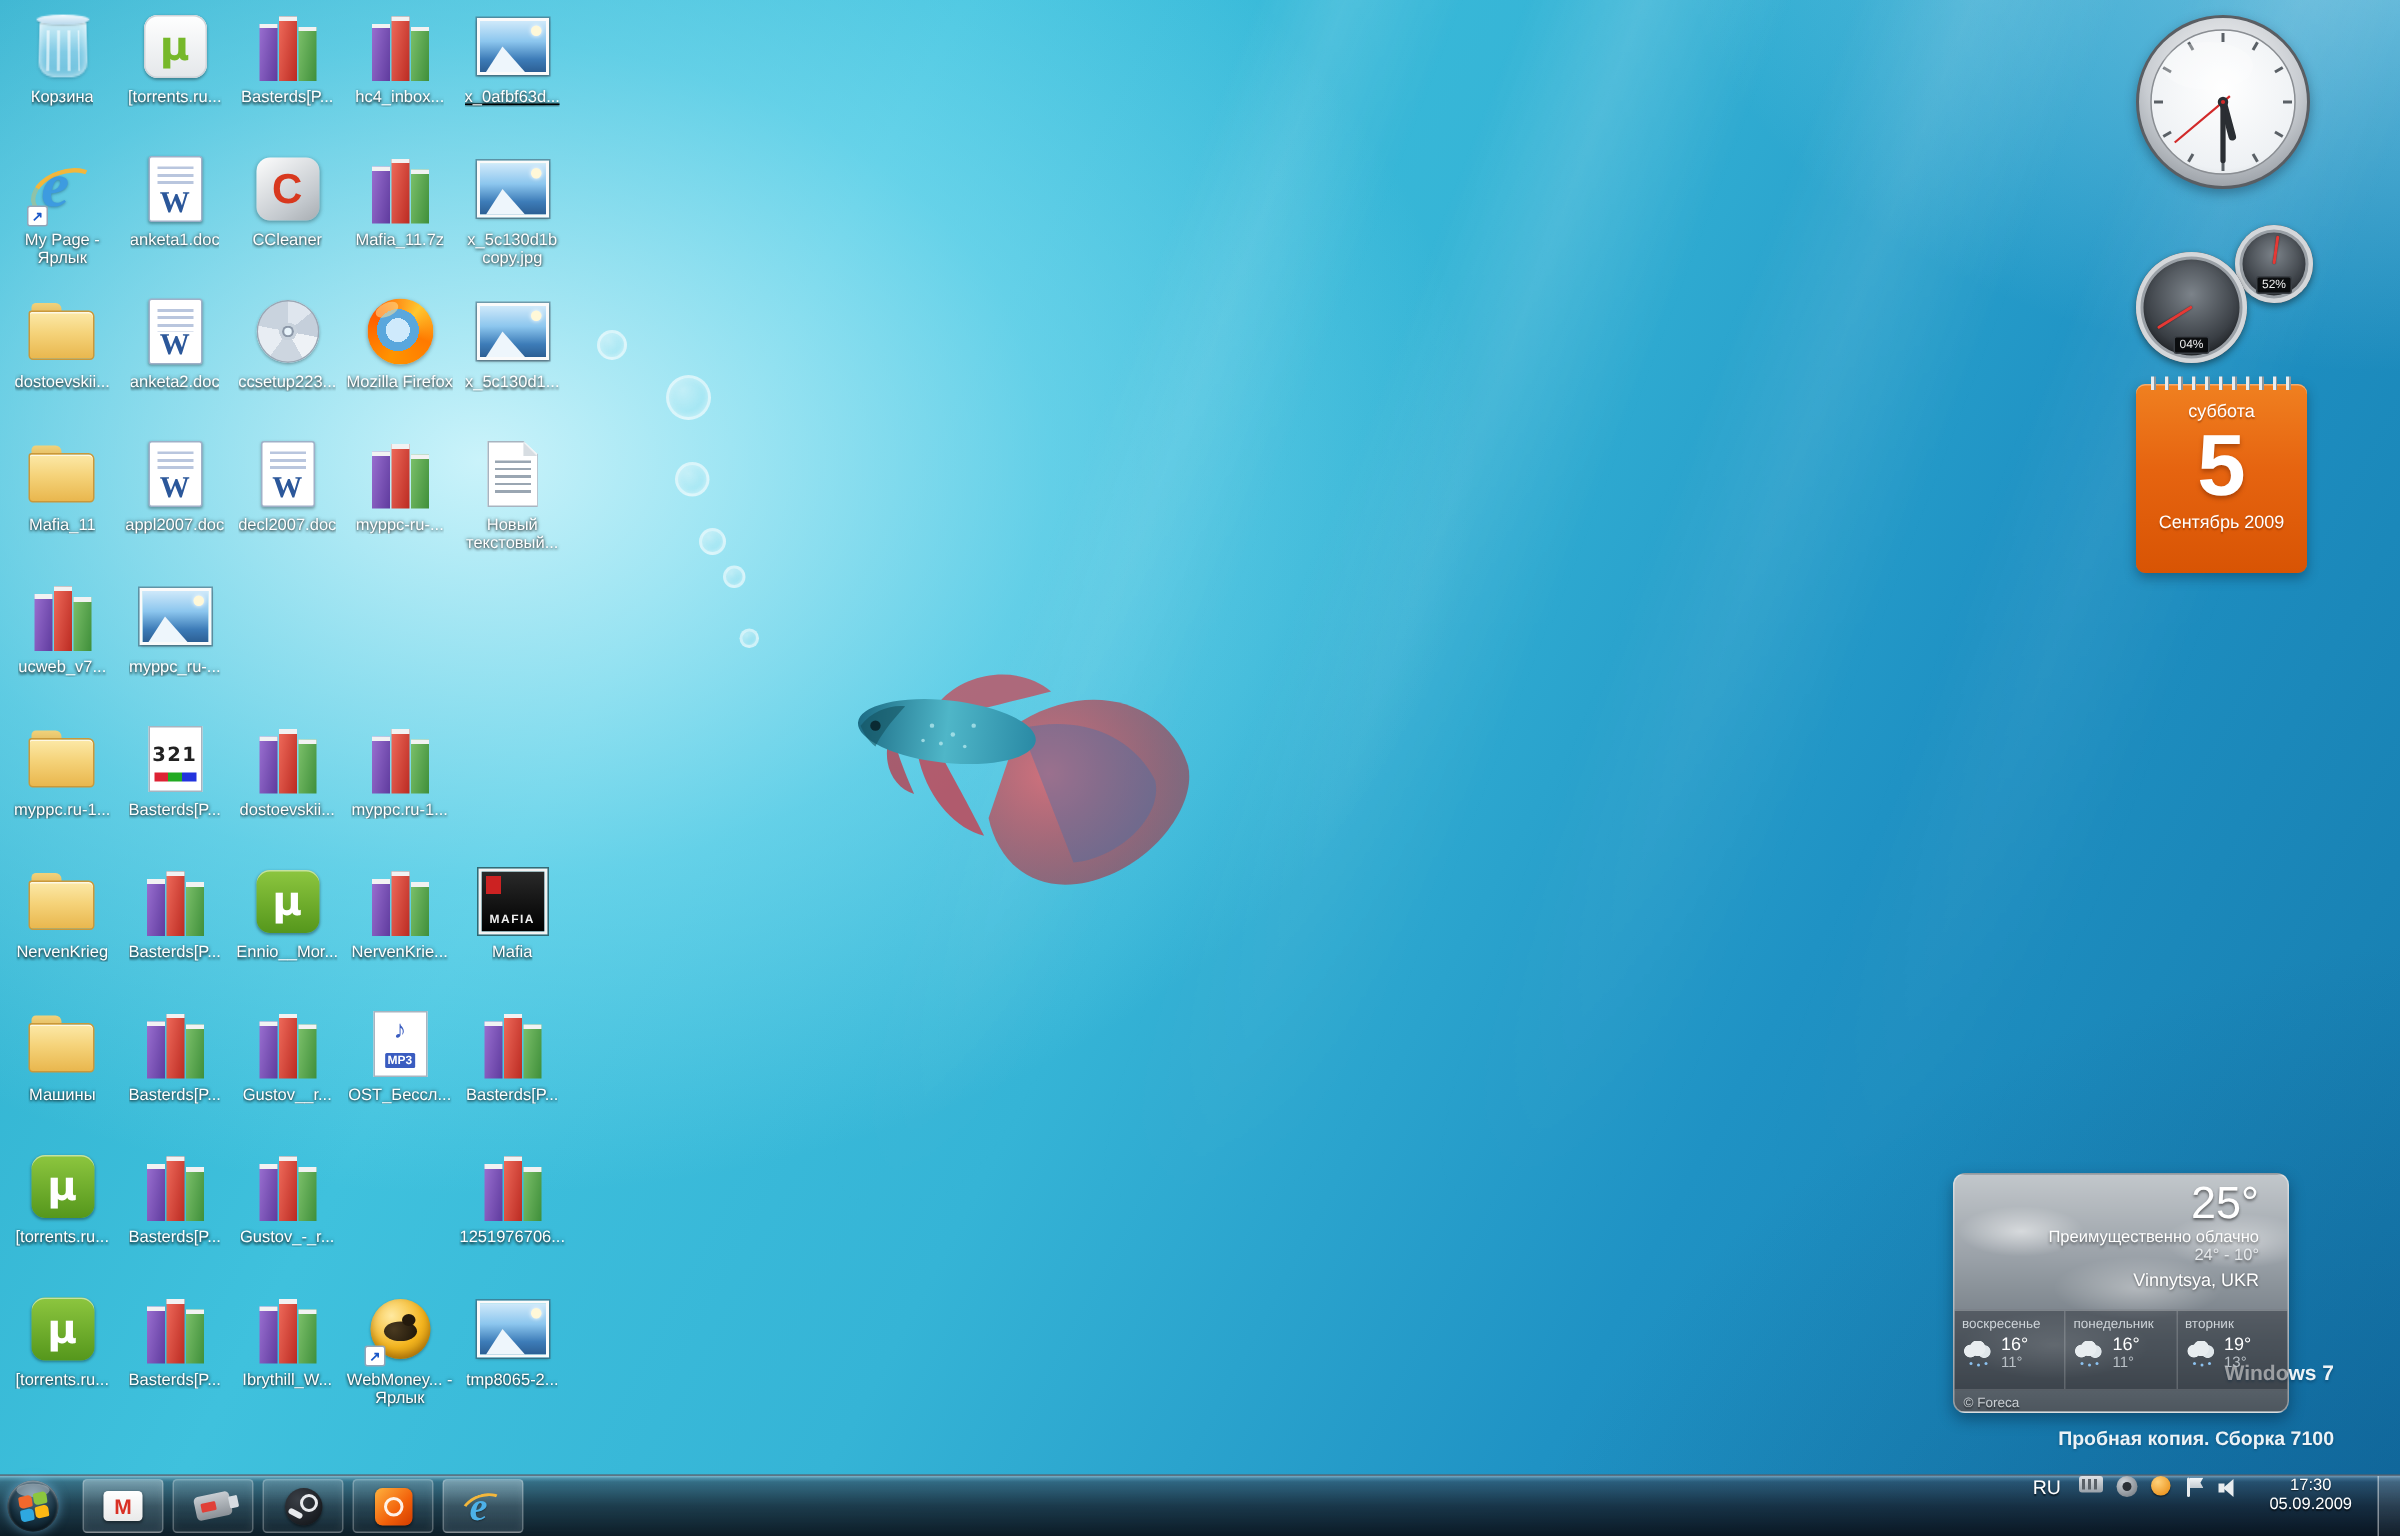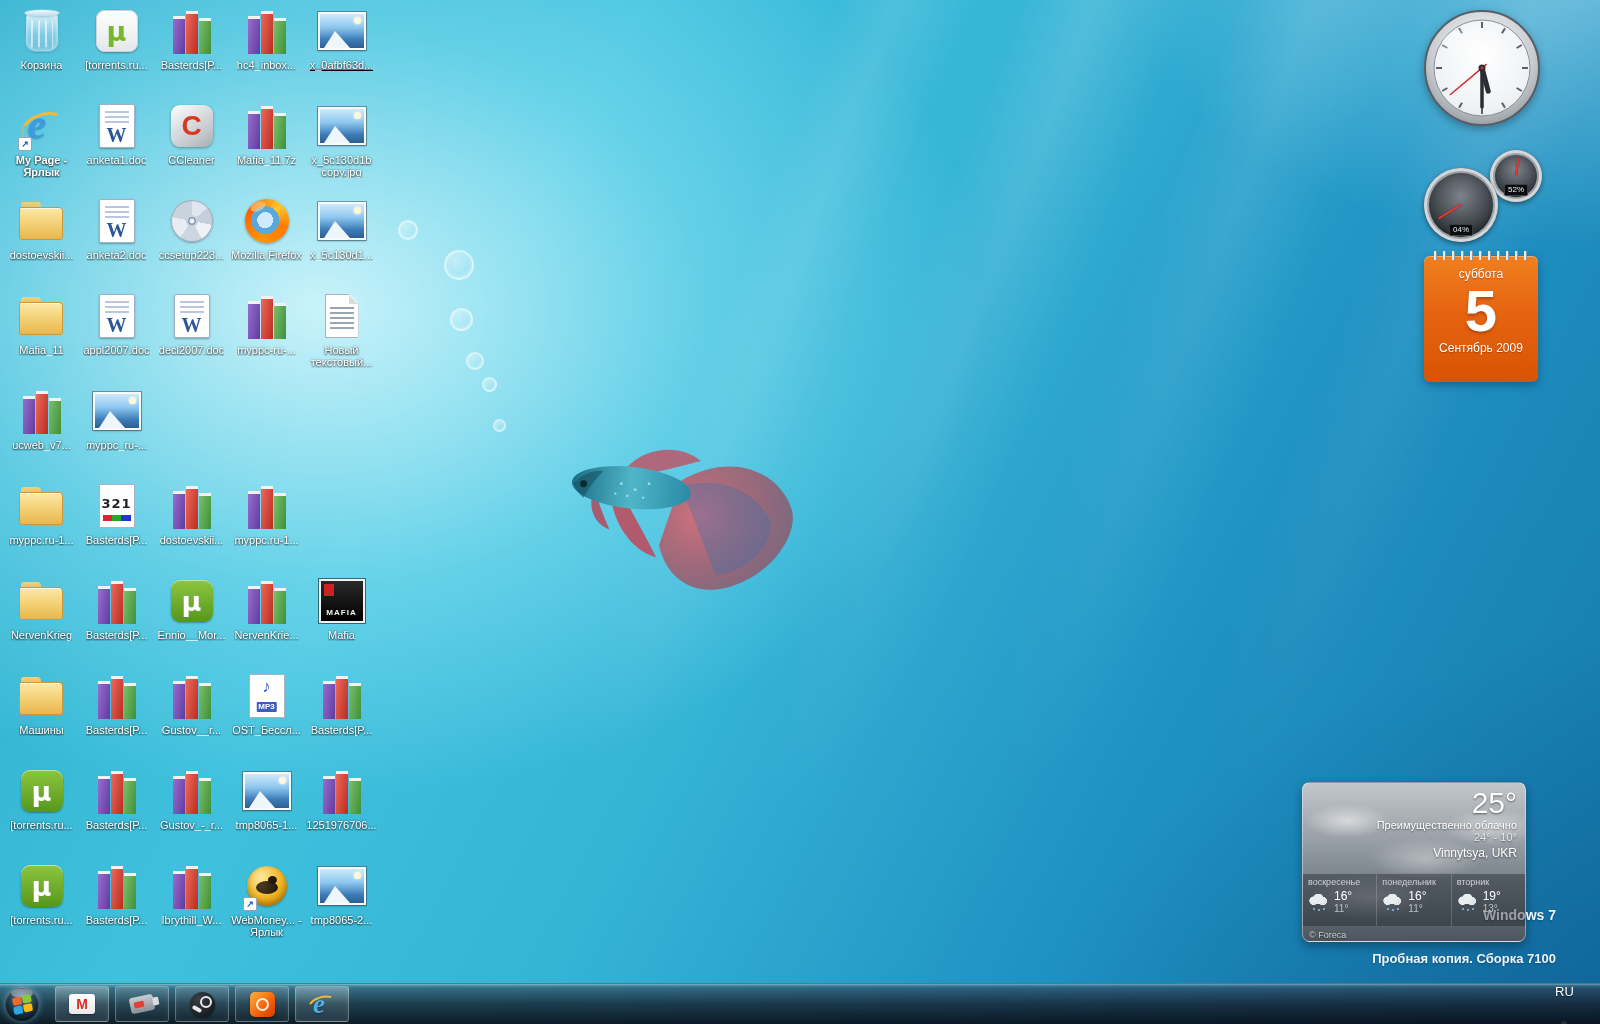--- a/index.html
+++ b/index.html
@@ -166,21 +166,21 @@
   .cal-month{font-size:12px;text-shadow:0 1px 1px rgba(120,40,0,.5);}
 
   .g-weather{left:1302px;top:782px;width:222px;height:158px;border-radius:8px;overflow:hidden;cursor:grab;
     background:linear-gradient(180deg,#c2c7cb 0%,#9aa1a8 35%,#6f7880 70%,#4d565e 100%);
     border:1px solid rgba(255,255,255,.4);box-shadow:0 4px 10px rgba(0,20,40,.4);}
   .g-weather::before{content:"";position:absolute;inset:0;pointer-events:none;background:
     radial-gradient(60px 24px at 20% 24%, rgba(255,255,255,.55), rgba(255,255,255,0) 70%),
     radial-gradient(80px 30px at 55% 48%, rgba(255,255,255,.35), rgba(255,255,255,0) 70%),
     radial-gradient(70px 26px at 85% 28%, rgba(255,255,255,.45), rgba(255,255,255,0) 70%),
     radial-gradient(90px 32px at 30% 72%, rgba(235,240,244,.3), rgba(255,255,255,0) 70%);}
-  .w-top{position:relative;z-index:1;padding:4px 8px 0;text-align:right;color:#fff;text-shadow:0 1px 2px rgba(0,0,0,.5);}
+  .w-top{position:relative;z-index:1;padding:4px 19px 0;text-align:right;color:#fff;text-shadow:0 1px 2px rgba(0,0,0,.5);}
   .w-temp{font-size:30px;line-height:32px;}
   .w-cond{font-size:11px;}
   .w-range{font-size:11px;color:#e6e9ec;}
   .w-loc{font-size:12px;margin-top:3px;}
   .w-forecast{position:absolute;z-index:1;left:0;right:0;bottom:14px;height:52px;display:flex;
     background:rgba(18,24,32,.38);border-top:1px solid rgba(255,255,255,.25);border-bottom:1px solid rgba(255,255,255,.15);}
   .w-col{flex:1;padding:3px 5px;border-right:1px solid rgba(255,255,255,.18);color:#e2e6ea;overflow:hidden;}
   .w-col:last-child{border-right:none;}
   .w-day{font-size:9px;color:#cdd3d8;white-space:nowrap;}
   .w-row{display:flex;align-items:center;gap:6px;margin-top:3px;}
@@ -231,21 +231,21 @@
   .tb-steam::before{content:"";position:absolute;width:8px;height:8px;border:2px solid #e8eaed;border-radius:50%;top:4px;right:3px;}
   .tb-steam::after{content:"";position:absolute;width:10px;height:4px;background:#e8eaed;border-radius:2px;left:2px;bottom:6px;transform:rotate(28deg);}
   .tb-media{width:25px;height:25px;border-radius:5px;background:linear-gradient(135deg,#ffb23e,#f2600a 60%,#d23c00);box-shadow:0 1px 2px rgba(0,0,0,.45);}
   .tb-media::after{content:"";position:absolute;inset:6px;border:2px solid rgba(255,255,255,.9);border-radius:50%;}
   .tb-ie{width:30px;height:30px;}
   .tb-ie::before{content:"";position:absolute;left:0;top:7px;width:27px;height:17px;border:2px solid transparent;
     border-top-color:#f3b73c;border-radius:50%;transform:rotate(-18deg);}
   .tb-ie::after{content:"e";position:absolute;left:6px;top:0;font:italic bold 27px/30px "Liberation Serif",serif;
     color:#4db1e8;text-shadow:0 1px 1px rgba(0,0,0,.4);}
 
-  .tray{margin-left:auto;display:flex;align-items:center;gap:9px;height:100%;color:#fff;flex-direction:column;}
+  .tray{margin-left:auto;display:flex;gap:9px;height:100%;color:#fff;}
   .tray-lang{font-size:13px;padding:0 3px;cursor:pointer;text-shadow:0 1px 1px rgba(0,0,0,.6);}
   .tray-ic{position:relative;display:block;cursor:pointer;}
   .ti-keyboard{width:16px;height:11px;background:linear-gradient(#dfe3e7,#9aa2aa);border-radius:2px;}
   .ti-keyboard::after{content:"";position:absolute;inset:2px;background:repeating-linear-gradient(90deg,#5a6168 0 2px,rgba(0,0,0,0) 2px 4px);}
   .ti-steam{width:14px;height:14px;border-radius:50%;background:radial-gradient(circle at 35% 30%,#cfd4d9,#6b7178);}
   .ti-steam::after{content:"";position:absolute;left:4px;top:4px;width:6px;height:6px;border-radius:50%;background:#2a2f35;}
   .ti-update{width:13px;height:13px;border-radius:50%;background:radial-gradient(circle at 35% 30%,#ffd27a,#e8860a);box-shadow:0 1px 1px rgba(0,0,0,.5);}
   .ti-flag{width:14px;height:15px;}
   .ti-flag::before{content:"";position:absolute;left:2px;top:1px;width:2px;height:13px;background:#e8ecef;border-radius:1px;}
   .ti-flag::after{content:"";position:absolute;left:4px;top:1px;width:9px;height:7px;
@@ -334,21 +334,21 @@
   </div>
 
   <div class="icon-cell" style="grid-area: 1 / 5; text-decoration: underline;">
     <span class="glyph-slot">
       <span class="glyph t-image"></span>
 
     </span>
     <span class="icon-label">x_0afbf63d...</span>
   </div>
 
-  <div class="icon-cell" style="grid-area: 2 / 1; font-weight: bold;">
+  <div class="icon-cell" style="grid-area: 2 / 1;">
     <span class="glyph-slot">
       <span class="glyph t-ie"></span>
       <span class="shortcut-badge" style="display: flex;"></span>
     </span>
     <span class="icon-label">My Page - Ярлык</span>
   </div>
 
   <div class="icon-cell" style="grid-area: 2 / 2;">
     <span class="glyph-slot">
       <span class="glyph t-word"></span>
@@ -606,27 +606,20 @@
   </div>
 
   <div class="icon-cell" style="grid-area: 9 / 3;">
     <span class="glyph-slot">
       <span class="glyph t-winrar"></span>
 
     </span>
     <span class="icon-label">Gustov_-_r...</span>
   </div>
 
-  <div class="icon-cell" style="grid-area: 9 / 4;">
-    <span class="glyph-slot">
-      <span class="glyph t-image"></span>
-
-    </span>
-    <span class="icon-label">tmp8065-1...</span>
-  </div>
 
   <div class="icon-cell" style="grid-area: 9 / 5;">
     <span class="glyph-slot">
       <span class="glyph t-winrar"></span>
 
     </span>
     <span class="icon-label">1251976706...</span>
   </div>
 
   <div class="icon-cell" style="grid-area: 10 / 1;">

